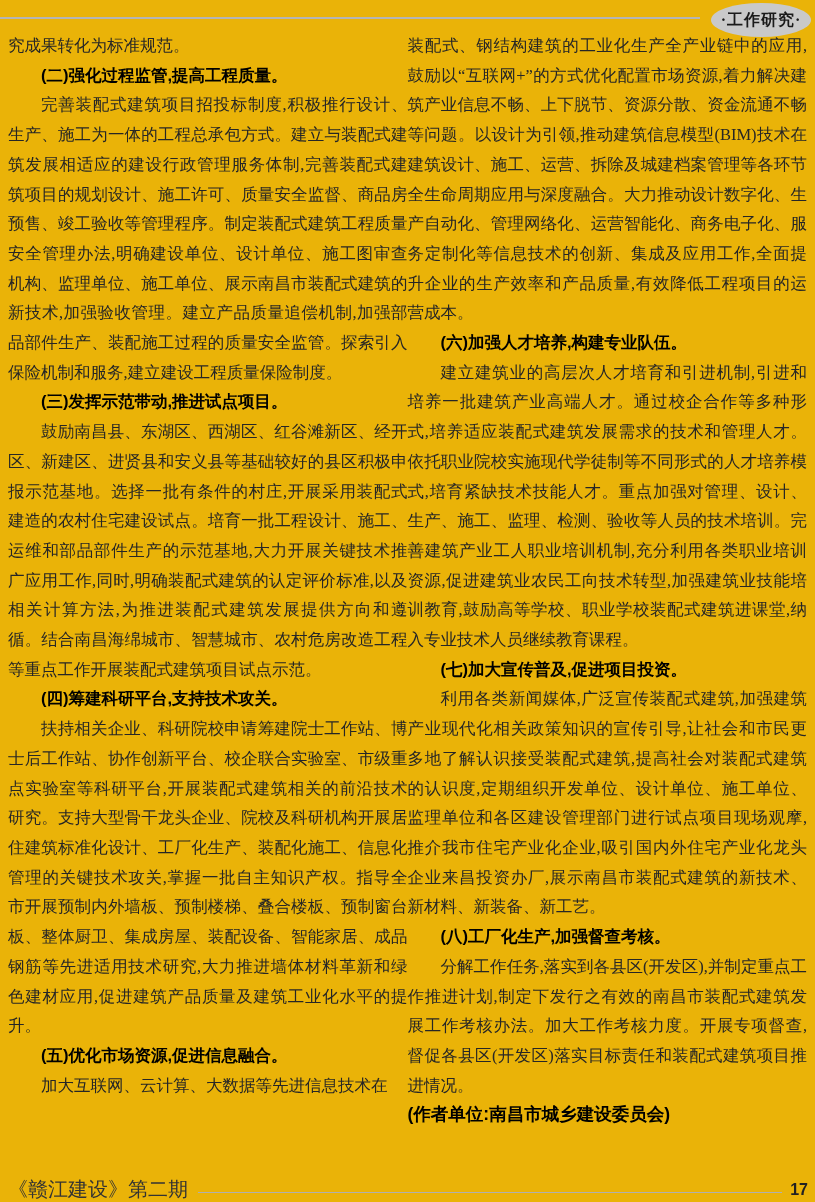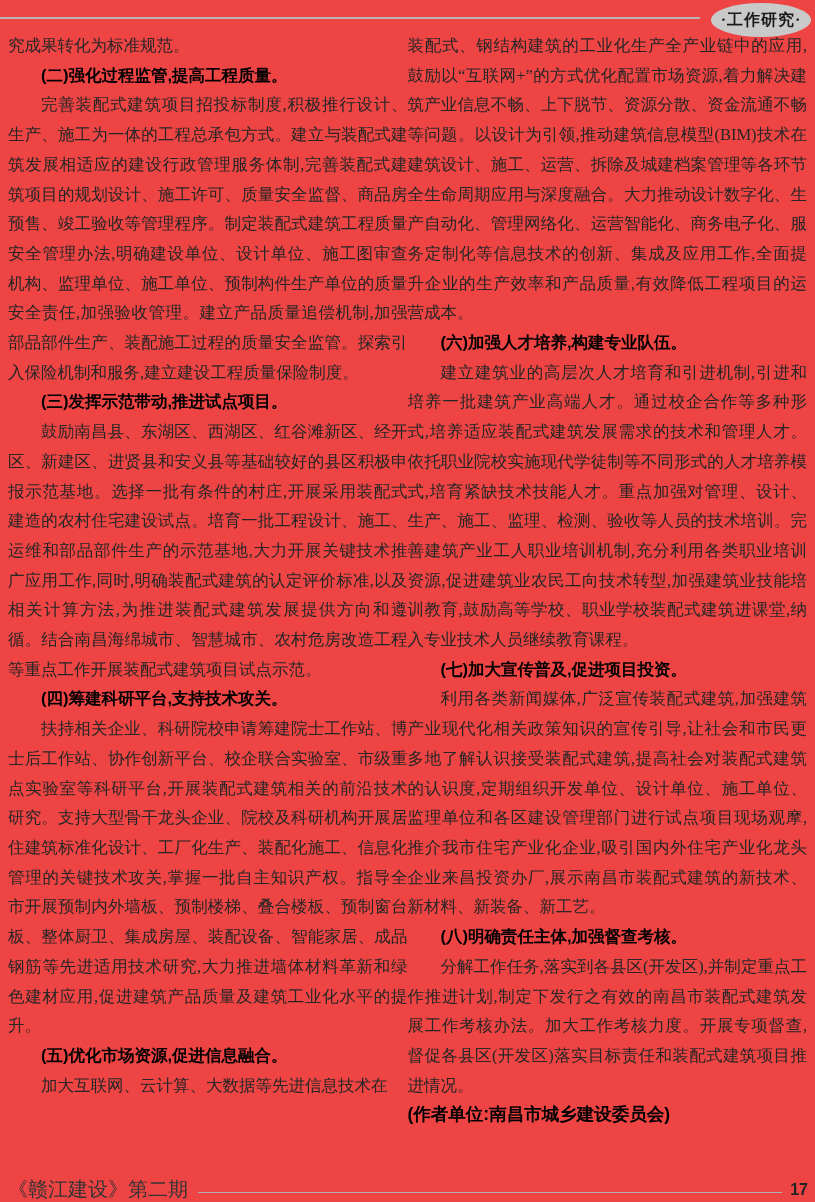--- a/index.html
+++ b/index.html
@@ -4,21 +4,21 @@
 <style>
   html, body { margin: 0; padding: 0; }
   body {
     width: 815px; height: 1202px;
     background: #ffffff;
     overflow: hidden;
   }
   .page {
     position: relative;
     width: 815px; height: 1202px;
-    background: #ef4444;
+    background: #eab308;
     font-family: "Liberation Serif", "DejaVu Serif", serif;
     color: #262626;
   }
   
   .top-rule {
     position: absolute;
     top: 17px; left: 0;
     width: 700px; height: 2px;
     background: #b5b5b5;
   }
@@ -104,36 +104,36 @@
   <div class="top-rule"></div>
   <div class="badge">
     <span>·工作研究·</span>
   </div>
 
   <div class="content">
 
     <div class="col">
       <p class="para cont">究成果转化为标准规范。</p>
       <p class="heading">(二)强化过程监管,提高工程质量。</p>
-      <p class="para">完善装配式建筑项目招投标制度,积极推行设计、生产、施工为一体的工程总承包方式。建立与装配式建筑发展相适应的建设行政管理服务体制,完善装配式建筑项目的规划设计、施工许可、质量安全监督、商品房预售、竣工验收等管理程序。制定装配式建筑工程质量安全管理办法,明确建设单位、设计单位、施工图审查机构、监理单位、施工单位、预制构件生产单位的质量安全责任,加强验收管理。建立产品质量追偿机制,加强部品部件生产、装配施工过程的质量安全监管。探索引入保险机制和服务,建立建设工程质量保险制度。</p>
+      <p class="para">完善装配式建筑项目招投标制度,积极推行设计、生产、施工为一体的工程总承包方式。建立与装配式建筑发展相适应的建设行政管理服务体制,完善装配式建筑项目的规划设计、施工许可、质量安全监督、商品房预售、竣工验收等管理程序。制定装配式建筑工程质量安全管理办法,明确建设单位、设计单位、施工图审查机构、监理单位、施工单位、展示南昌市装配式建筑的新技术,加强验收管理。建立产品质量追偿机制,加强部品部件生产、装配施工过程的质量安全监管。探索引入保险机制和服务,建立建设工程质量保险制度。</p>
       <p class="heading">(三)发挥示范带动,推进试点项目。</p>
       <p class="para">鼓励南昌县、东湖区、西湖区、红谷滩新区、经开区、新建区、进贤县和安义县等基础较好的县区积极申报示范基地。选择一批有条件的村庄,开展采用装配式建造的农村住宅建设试点。培育一批工程设计、施工、运维和部品部件生产的示范基地,大力开展关键技术推广应用工作,同时,明确装配式建筑的认定评价标准,以及相关计算方法,为推进装配式建筑发展提供方向和遵循。结合南昌海绵城市、智慧城市、农村危房改造工程等重点工作开展装配式建筑项目试点示范。</p>
       <p class="heading">(四)筹建科研平台,支持技术攻关。</p>
       <p class="para">扶持相关企业、科研院校申请筹建院士工作站、博士后工作站、协作创新平台、校企联合实验室、市级重点实验室等科研平台,开展装配式建筑相关的前沿技术研究。支持大型骨干龙头企业、院校及科研机构开展居住建筑标准化设计、工厂化生产、装配化施工、信息化管理的关键技术攻关,掌握一批自主知识产权。指导全市开展预制内外墙板、预制楼梯、叠合楼板、预制窗台板、整体厨卫、集成房屋、装配设备、智能家居、成品钢筋等先进适用技术研究,大力推进墙体材料革新和绿色建材应用,促进建筑产品质量及建筑工业化水平的提升。</p>
       <p class="heading">(五)优化市场资源,促进信息融合。</p>
       <p class="para">加大互联网、云计算、大数据等先进信息技术在</p>
     </div>
 
     <div class="col">
       <p class="para cont">装配式、钢结构建筑的工业化生产全产业链中的应用,鼓励以“互联网+”的方式优化配置市场资源,着力解决建筑产业信息不畅、上下脱节、资源分散、资金流通不畅等问题。以设计为引领,推动建筑信息模型(BIM)技术在建筑设计、施工、运营、拆除及城建档案管理等各环节全生命周期应用与深度融合。大力推动设计数字化、生产自动化、管理网络化、运营智能化、商务电子化、服务定制化等信息技术的创新、集成及应用工作,全面提升企业的生产效率和产品质量,有效降低工程项目的运营成本。</p>
       <p class="heading">(六)加强人才培养,构建专业队伍。</p>
       <p class="para">建立建筑业的高层次人才培育和引进机制,引进和培养一批建筑产业高端人才。通过校企合作等多种形式,培养适应装配式建筑发展需求的技术和管理人才。依托职业院校实施现代学徒制等不同形式的人才培养模式,培育紧缺技术技能人才。重点加强对管理、设计、生产、施工、监理、检测、验收等人员的技术培训。完善建筑产业工人职业培训机制,充分利用各类职业培训资源,促进建筑业农民工向技术转型,加强建筑业技能培训教育,鼓励高等学校、职业学校装配式建筑进课堂,纳入专业技术人员继续教育课程。</p>
       <p class="heading">(七)加大宣传普及,促进项目投资。</p>
       <p class="para">利用各类新闻媒体,广泛宣传装配式建筑,加强建筑产业现代化相关政策知识的宣传引导,让社会和市民更多地了解认识接受装配式建筑,提高社会对装配式建筑的认识度,定期组织开发单位、设计单位、施工单位、监理单位和各区建设管理部门进行试点项目现场观摩,推介我市住宅产业化企业,吸引国内外住宅产业化龙头企业来昌投资办厂,展示南昌市装配式建筑的新技术、新材料、新装备、新工艺。</p>
-      <p class="heading">(八)明确责任主体,加强督查考核。</p>
+      <p class="heading">(八)工厂化生产,加强督查考核。</p>
       <p class="para">分解工作任务,落实到各县区(开发区),并制定重点工作推进计划,制定下发行之有效的南昌市装配式建筑发展工作考核办法。加大工作考核力度。开展专项督查,督促各县区(开发区)落实目标责任和装配式建筑项目推进情况。</p>
       <p class="attribution">(作者单位:南昌市城乡建设委员会)</p>
     </div>
 
   </div>
 
   <div class="footer">
     <span class="journal">《赣江建设》第二期</span>
     <span class="footer-rule"></span>
     <span class="page-num">17</span>

